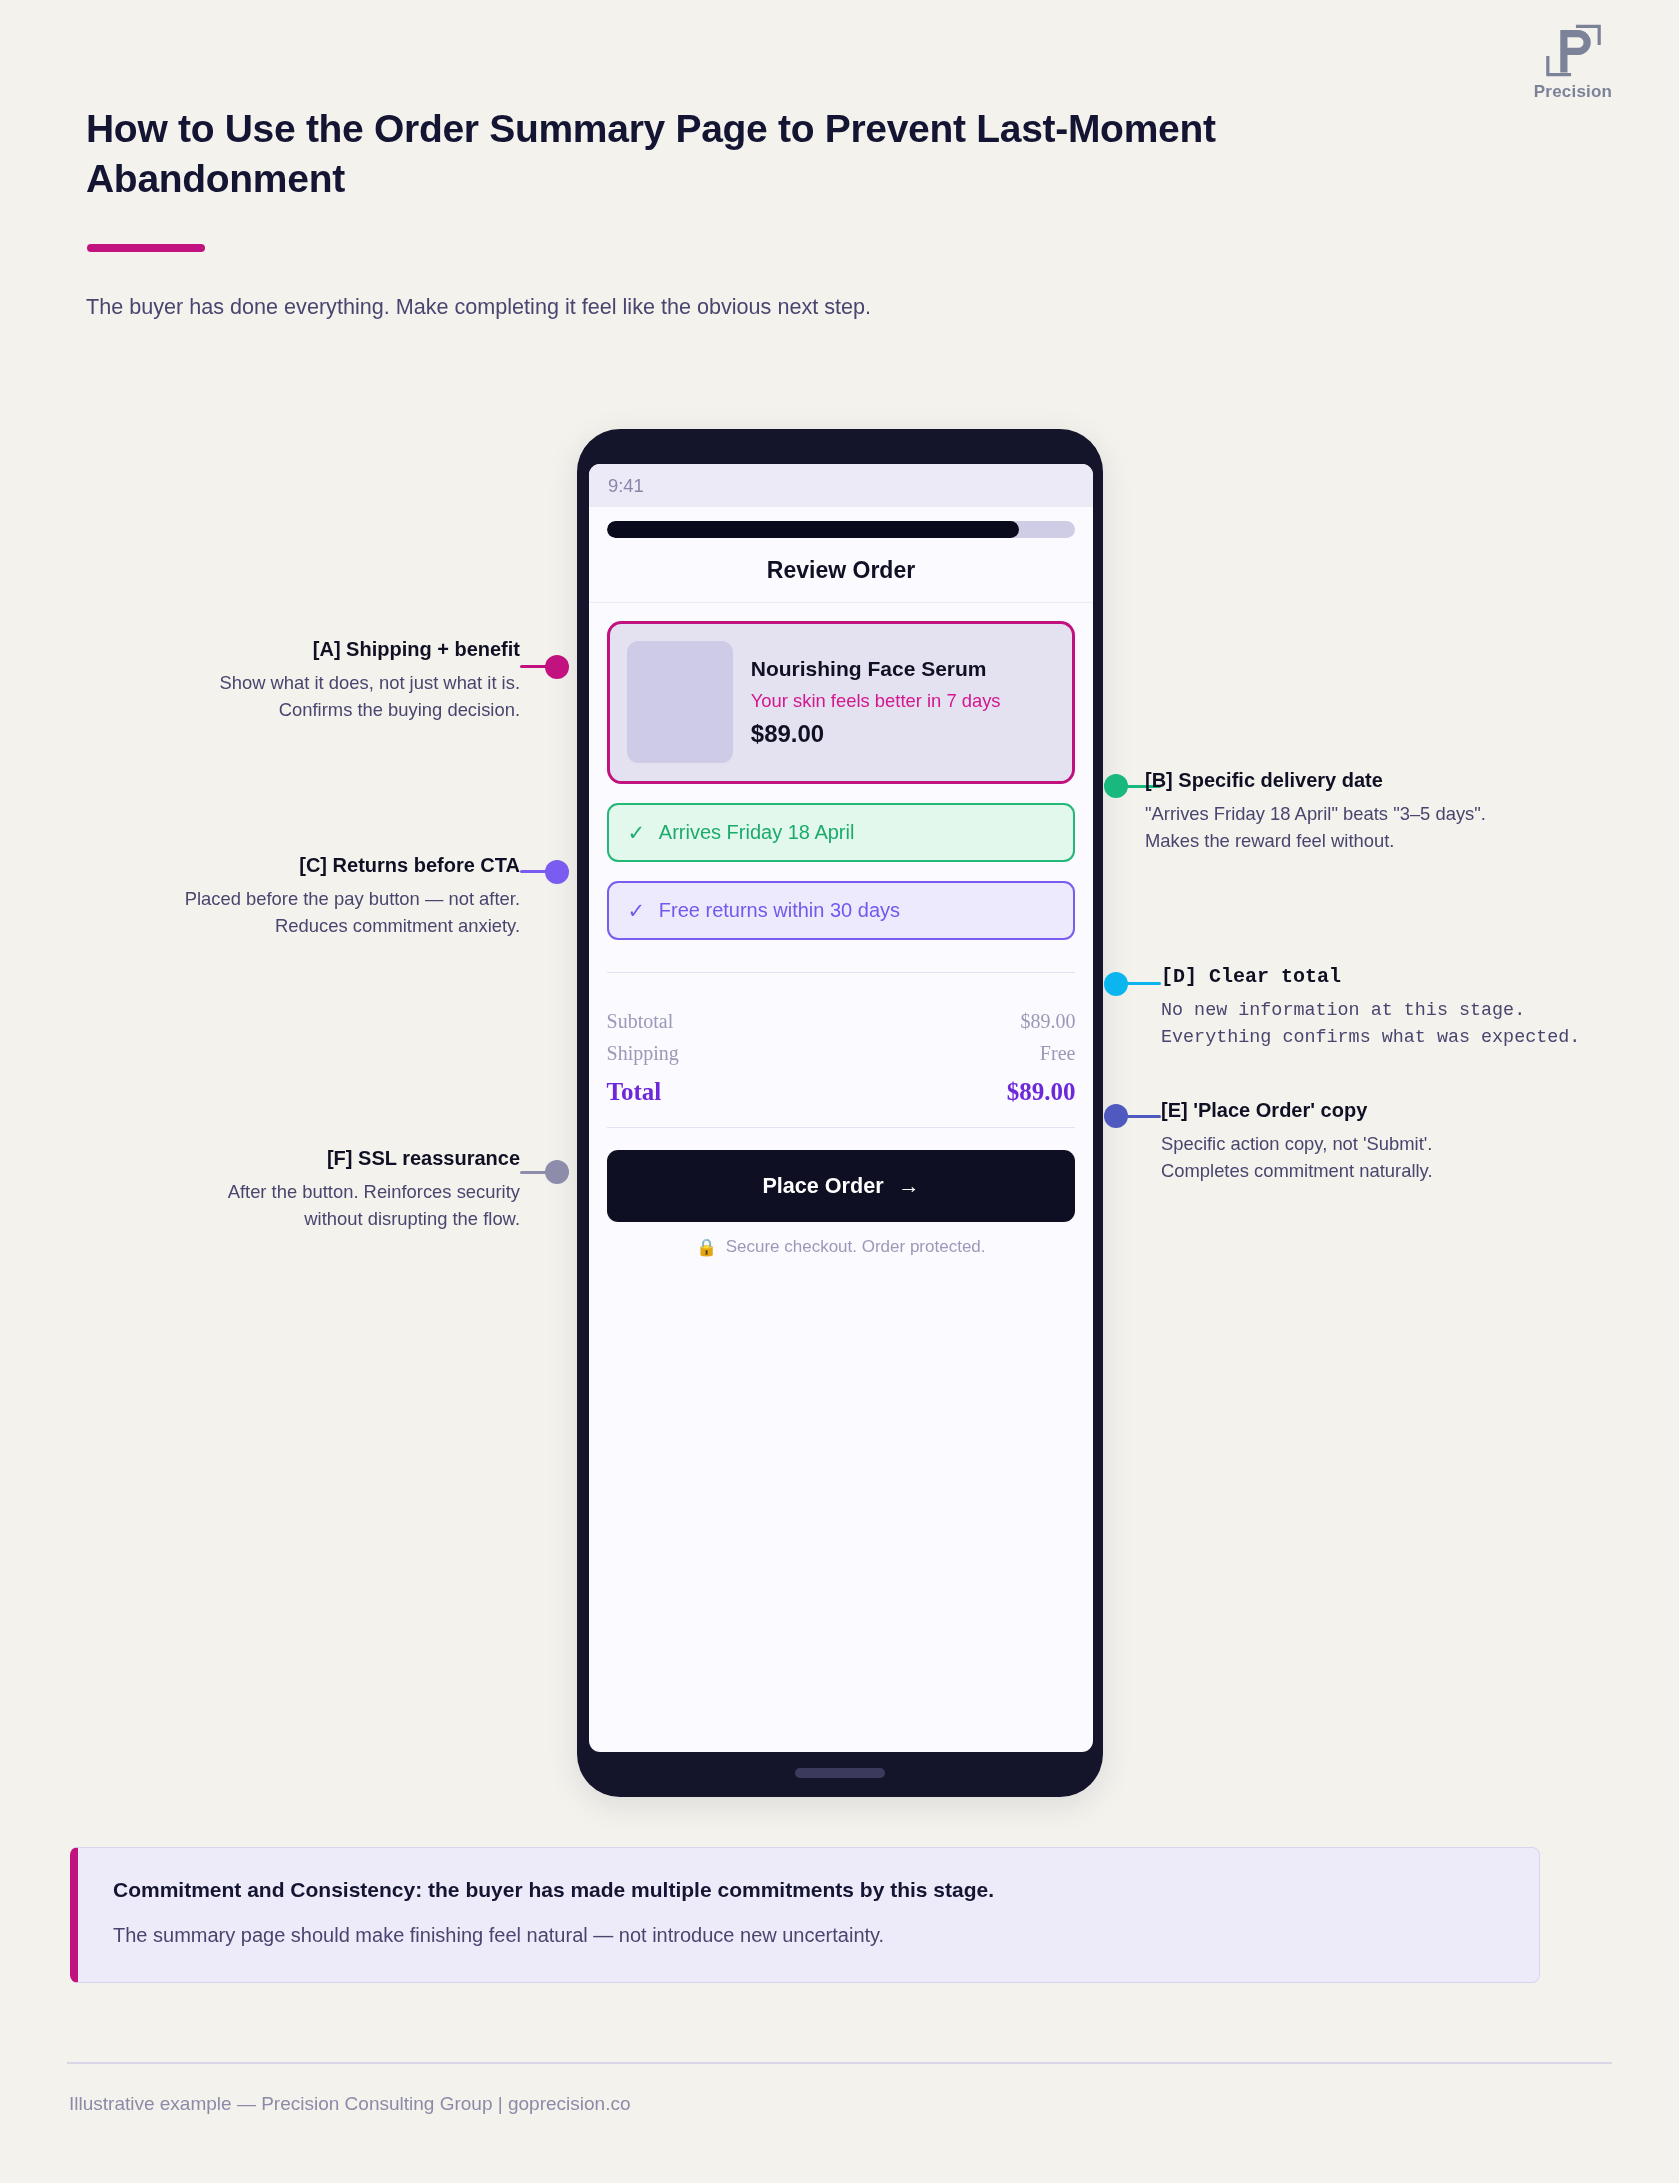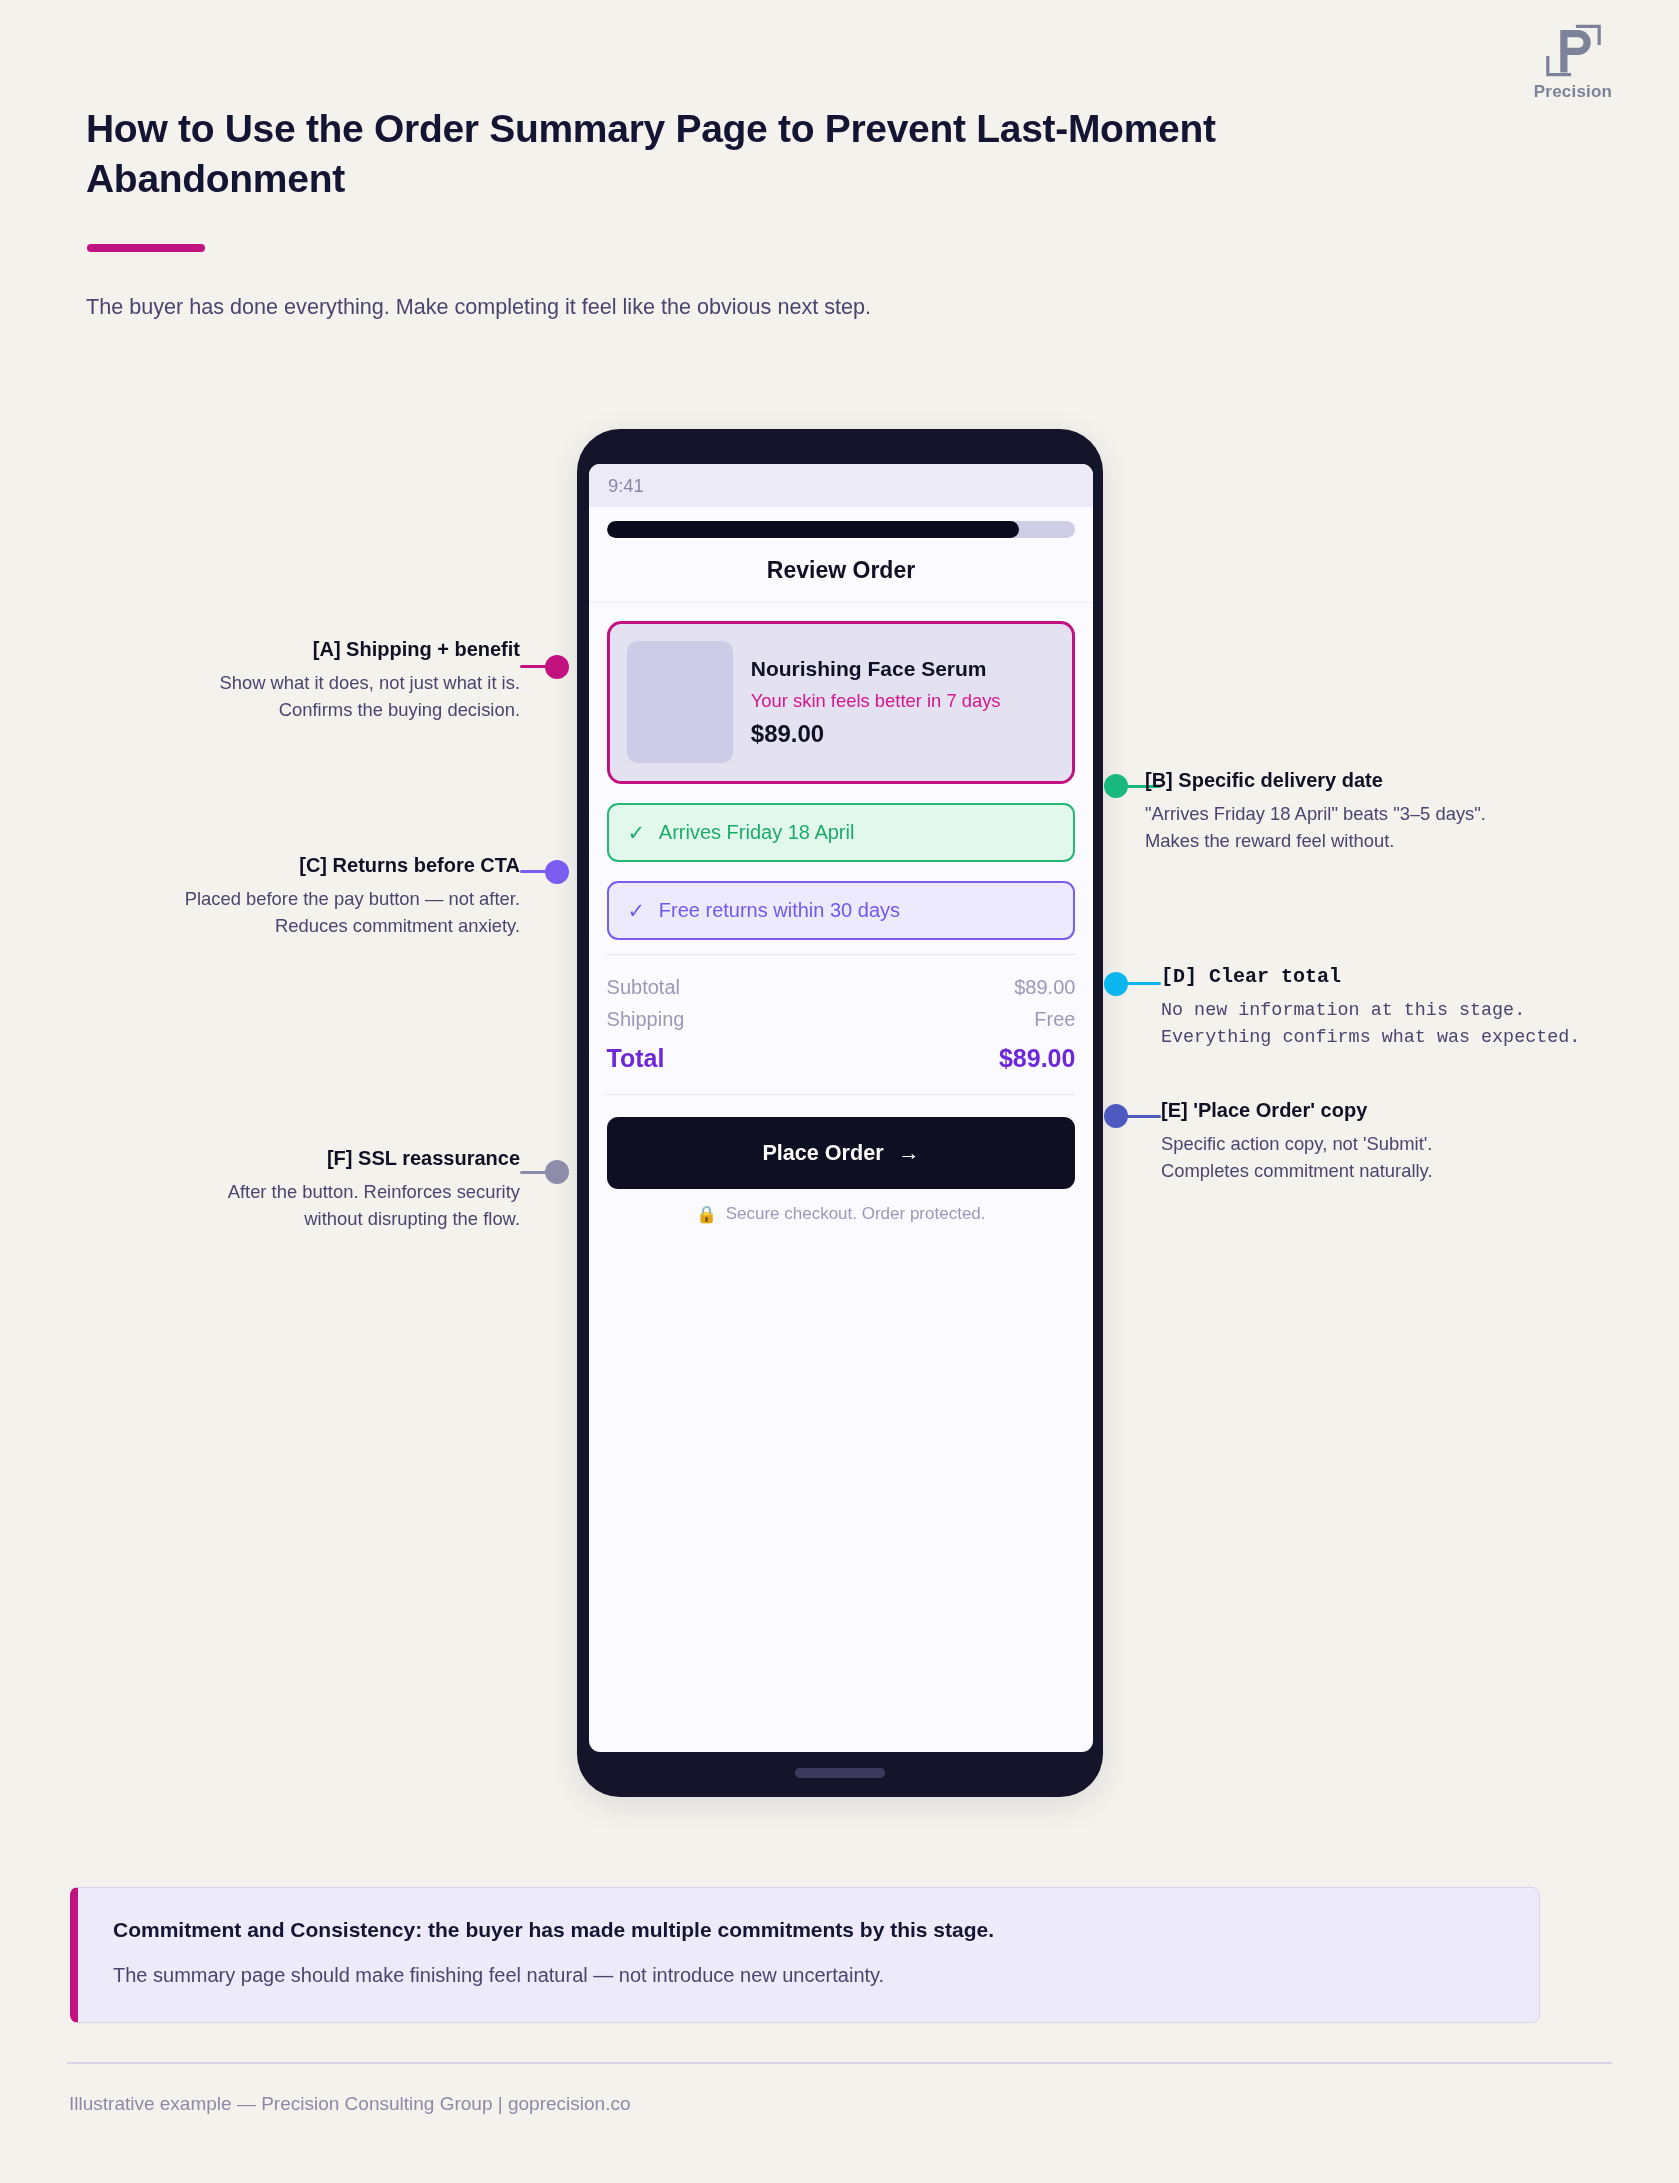--- a/index.html
+++ b/index.html
@@ -194,23 +194,24 @@
     color: #1bab6b;
   }
   .badge.returns {
     background: #eeeafe;
     border: 2.4px solid #7a5cf0;
     color: #7358ee;
   }
 
   
   .totals {
-    margin-top: 14px;
+    margin-top: 32px;
     border-top: 1.6px solid #e3e1f2;
-    padding-top: 16px;
+    padding-top: 32px;
+    font-family: Liberation Serif, serif;
   }
   .total-row {
     display: flex;
     justify-content: space-between;
     align-items: baseline;
     font-size: 20px;
     color: #9c99b8;
     padding: 4.8px 0;
   }
   .total-row.grand {
@@ -288,21 +289,20 @@
   .callout {
     position: absolute;
     left: 70px;
     top: 1847px;
     width: 1470px;
     background: #edebf9;
     border: 1.6px solid #d7d4ee;
     border-left: 8px solid #c2127f;
     border-radius: 8px;
     padding: 30px 35px 35px;
-    margin-top: 40px;
   }
   .callout-title {
     font-size: 21px;
     font-weight: bold;
     color: #141433;
     margin-bottom: 22.4px;
   }
   .callout-body {
     font-size: 20px;
     color: #4a456e;

